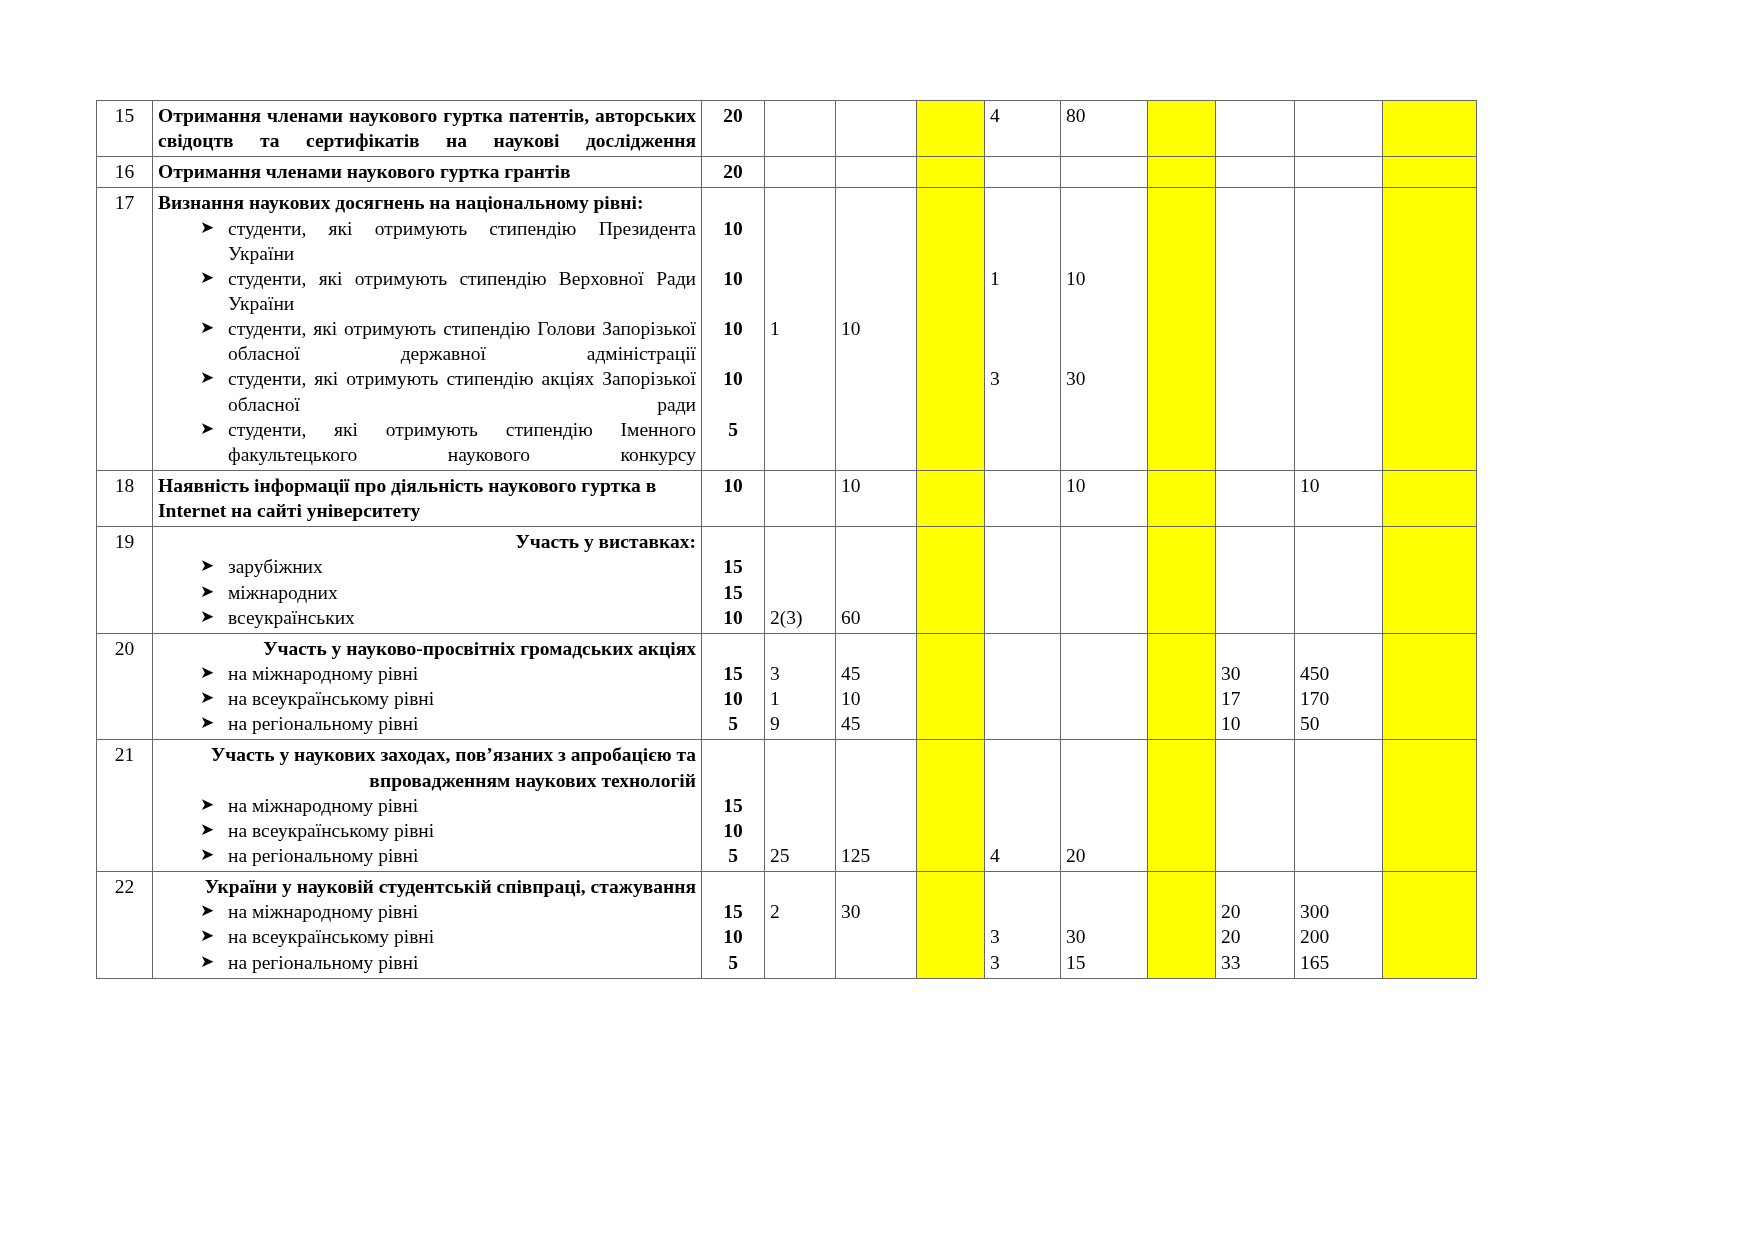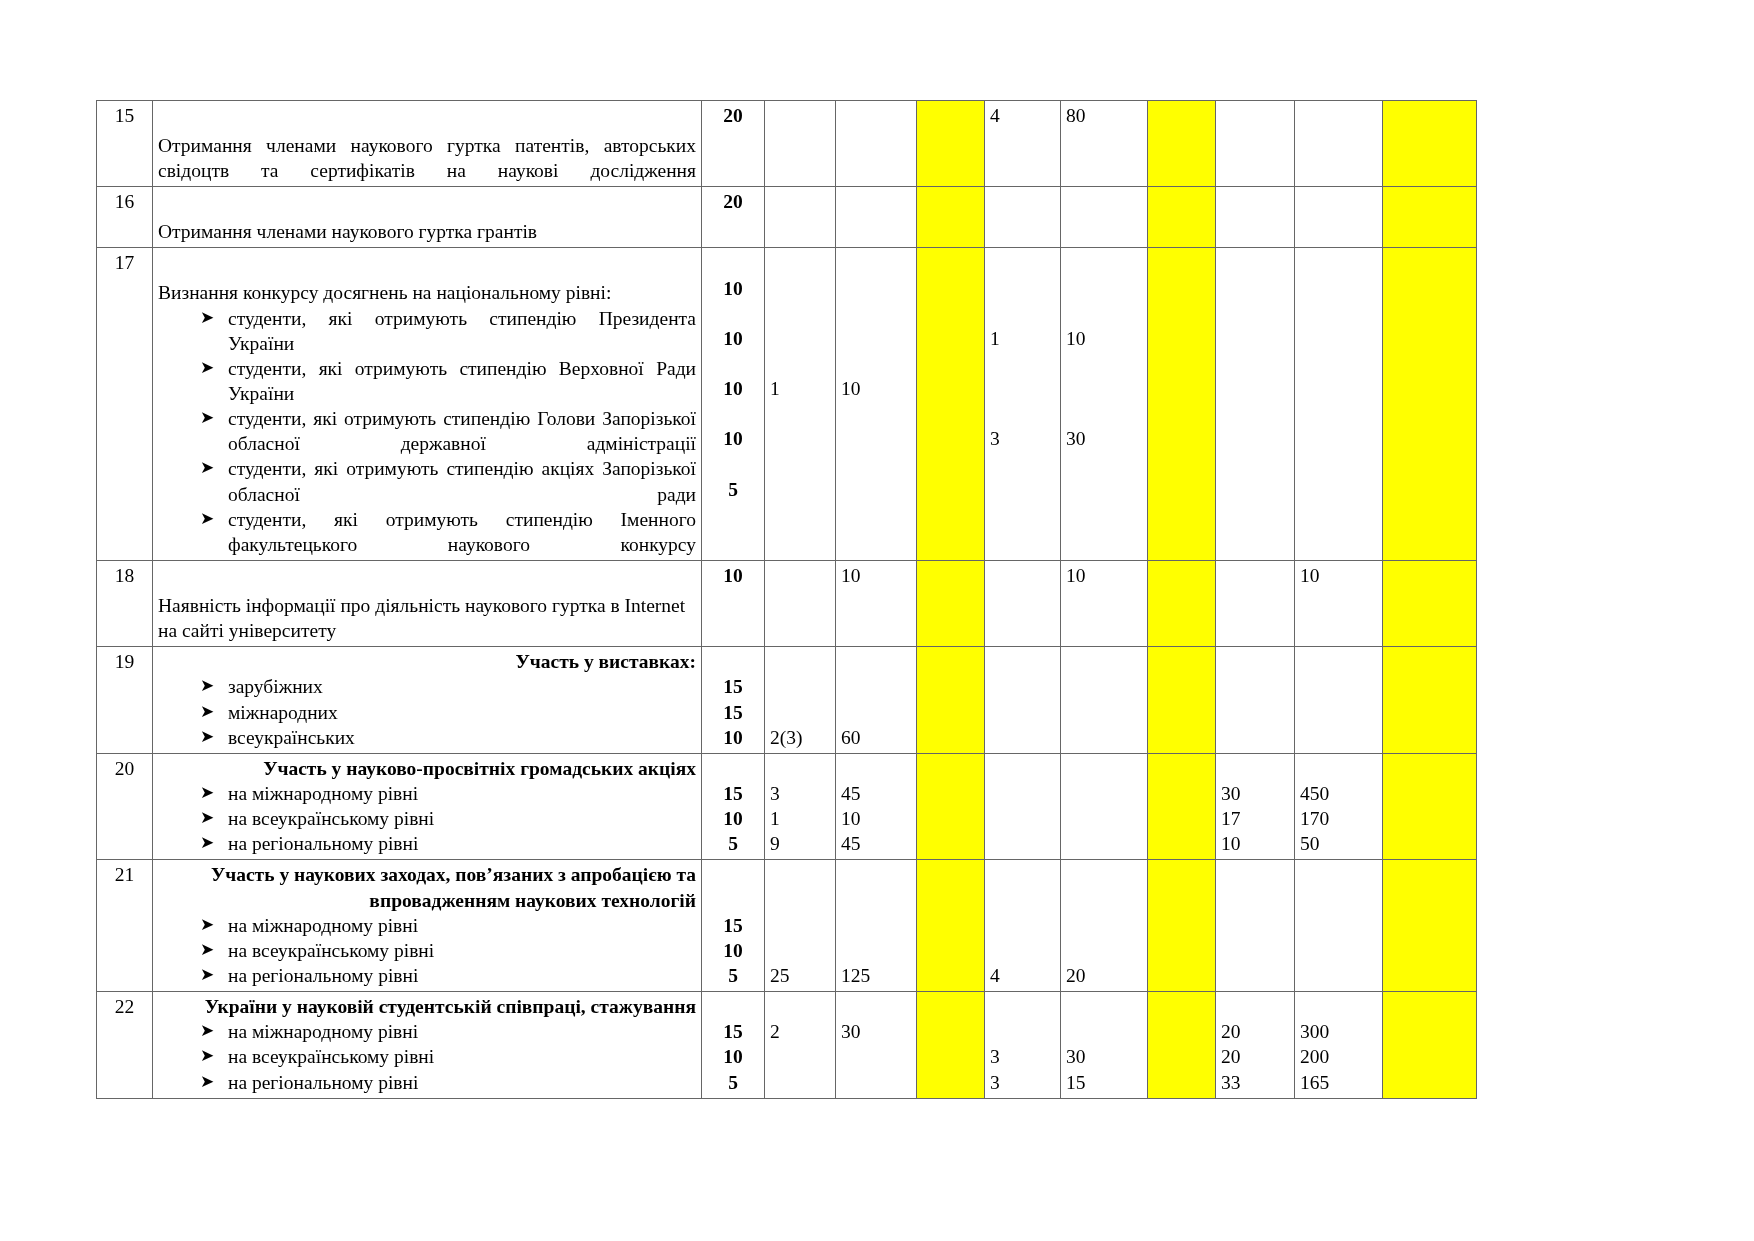--- a/index.html
+++ b/index.html
@@ -71,22 +71,21 @@
   }
   .yellow {
     background: #ffff00 !important;
   }
   .roman {
     text-align: center;
     font-size: 19.5px;
   }
 
   .bold-head {
-    font-weight: normal;
-    margin-top: 30px;
+    font-weight: bold;
   }
   .just {
     text-align: justify;
     text-align-last: justify;
   }
   .indent-head {
     font-weight: bold;
     padding-left: 34px;
     text-align: right;
   }
@@ -247,21 +246,21 @@
           <td class="data-col">
             <span class="stack data-stack">
               <span class="line blank">&nbsp;</span>
             </span>
           </td>
           <td class="yellow"></td>
         </tr>
         <tr>
           <td class="num-col">17</td>
           <td>
-            <div class="bold-head">Визнання конкурсу досягнень на національному рівні:</div>
+            <div class="bold-head">Визнання наукових досягнень на національному рівні:</div>
             <ul class="bullets">
               <li class="justified">
                 <span class="arrow">➤</span>
                 <span class="txt">студенти, які отримують стипендію Президента України</span>
               </li>
               <li class="justified">
                 <span class="arrow">➤</span>
                 <span class="txt">студенти, які отримують стипендію Верховної Ради України</span>
               </li>
               <li class="justified">

